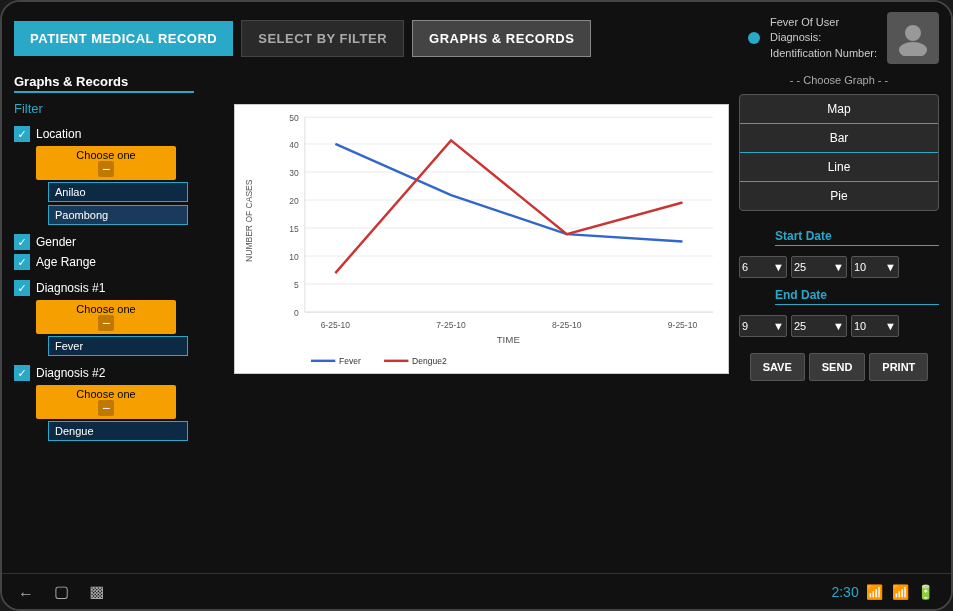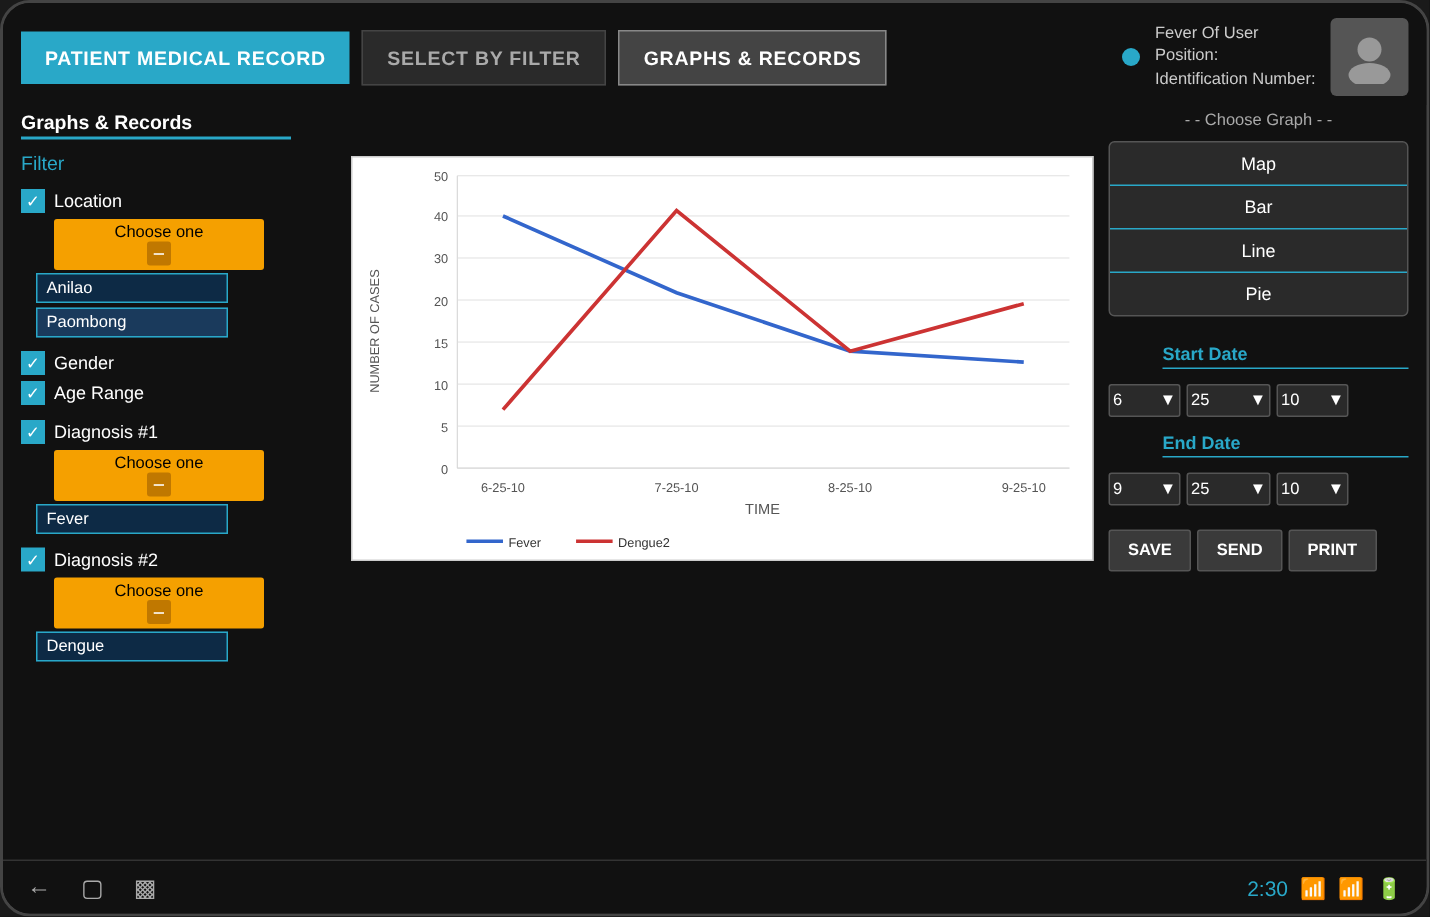--- a/index.html
+++ b/index.html
@@ -150,23 +150,23 @@
       color: #fff;
       border: none;
       width: 16px;
       height: 16px;
       font-size: 14px;
       line-height: 1;
       cursor: pointer;
       border-radius: 2px;
     }
     .sub-option {
-      margin-left: 10px;
+      margin-left: 34px;
       margin-bottom: 2px;
-      width: 128px;
+      width: 140px;
     }
     .sub-option-btn {
       background: #1a3a5c;
       color: #fff;
       font-size: 11px;
       padding: 3px 6px;
       border: 1px solid #29a8c8;
       width: 100%;
       text-align: left;
       cursor: pointer;
@@ -242,20 +242,21 @@
       display: flex;
       align-items: center;
       justify-content: space-between;
     }
     .date-select-sm { width: 48px; }
     .date-select-md { width: 56px; }
     .action-row {
       display: flex;
       gap: 4px;
       margin-top: 10px;
+      justify-content: center;
     }
     .action-btn {
       background: #3a3a3a;
       color: #fff;
       font-size: 11px;
       font-weight: bold;
       padding: 7px 12px;
       border: 1px solid #555;
       cursor: pointer;
       border-radius: 2px;
@@ -303,21 +304,21 @@
 <div class="device-frame">
 
   <div class="top-bar">
     <button class="nav-btn nav-btn-blue">PATIENT MEDICAL RECORD</button>
     <button class="nav-btn nav-btn-dark">SELECT BY FILTER</button>
     <button class="nav-btn nav-btn-active">GRAPHS &amp; RECORDS</button>
     <div class="user-info-panel">
       <span class="user-dot"></span>
       <div class="user-text">
         <div>Fever Of User</div>
-        <div>Position:</div>
+        <div>Diagnosis:</div>
         <div>Identification Number:</div>
       </div>
       <div class="avatar">
         <svg width="36" height="36" viewBox="0 0 36 36">
             <circle cx="18" cy="13" r="8" fill="#999"></circle>
             <ellipse cx="18" cy="30" rx="14" ry="8" fill="#999"></ellipse>
           </svg>
       </div>
     </div>
   </div>

